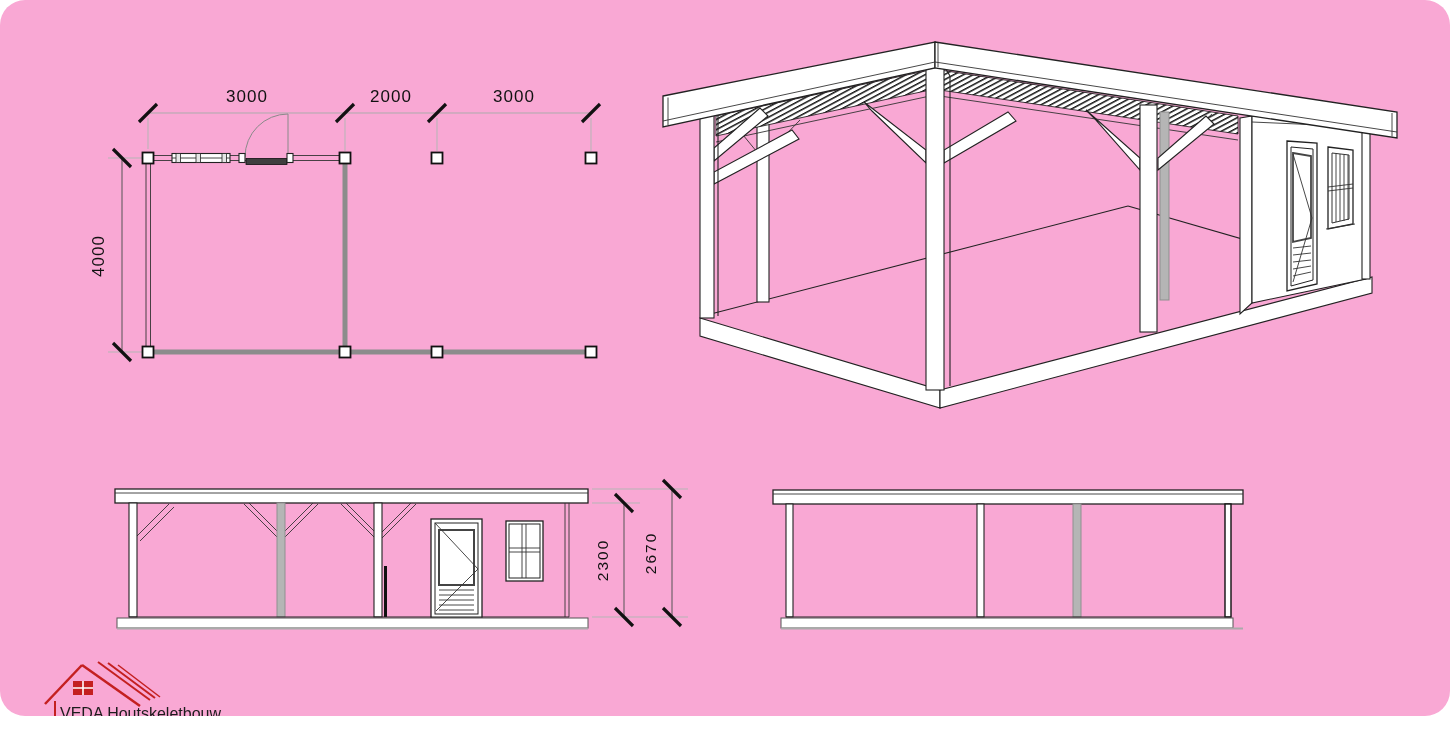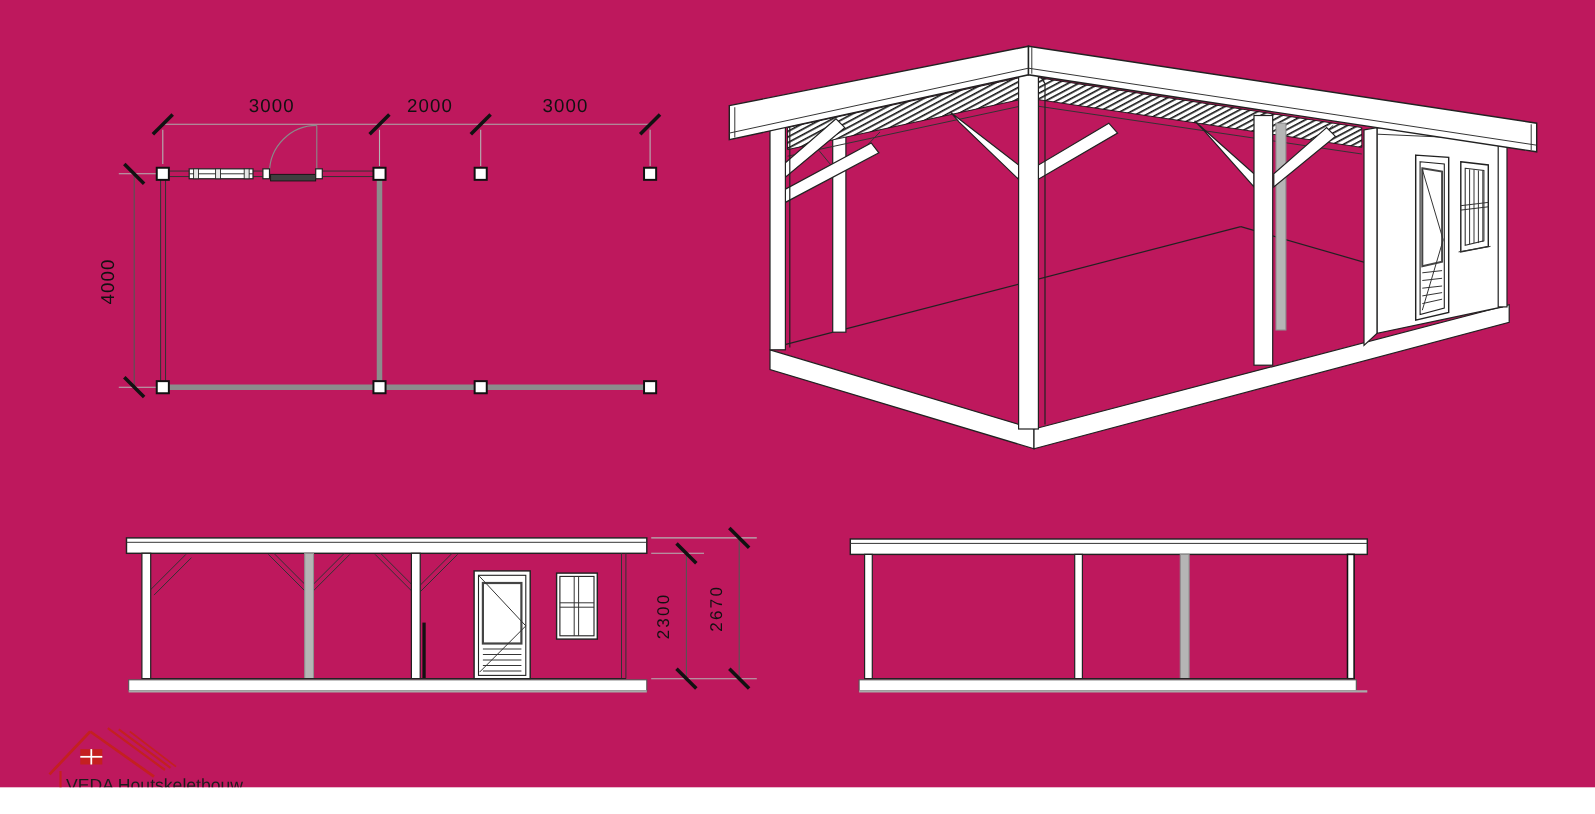--- a/index.html
+++ b/index.html
@@ -1,17 +1,17 @@
 <!DOCTYPE html>
 <html><head>
 <meta charset="utf-8">
 <style>
   html,body{margin:0;padding:0;background:#fff;}
-  #canvas{position:relative;width:1450px;height:716px;background:#be185d;overflow:hidden;
-          font-family:"Liberation Sans", sans-serif;}
+  #canvas{position:relative;width:1450px;height:716px;background:#f9a8d4;overflow:hidden;
+          font-family:"Liberation Sans", sans-serif;border-radius:25px;}
   svg{display:block;}
   .ln{stroke:#222;stroke-width:1.1;fill:none;}
   .ln-thin{stroke:#333;stroke-width:0.9;fill:none;}
   .wfill{fill:#ffffff;stroke:#222;stroke-width:1.1;}
   .wfill2{fill:#ffffff;stroke:#222;stroke-width:1.3;}
   .gray-thick{stroke:#8c8c8c;stroke-width:5;fill:none;}
   .gpost{fill:#b5b5b5;stroke:#8f8f8f;stroke-width:1;}
   .dim{stroke:#555;stroke-width:1;fill:none;}
   .dim-light{stroke:#ababab;stroke-width:1;fill:none;}
   .ext{stroke:#b5b5b5;stroke-width:1;fill:none;}

